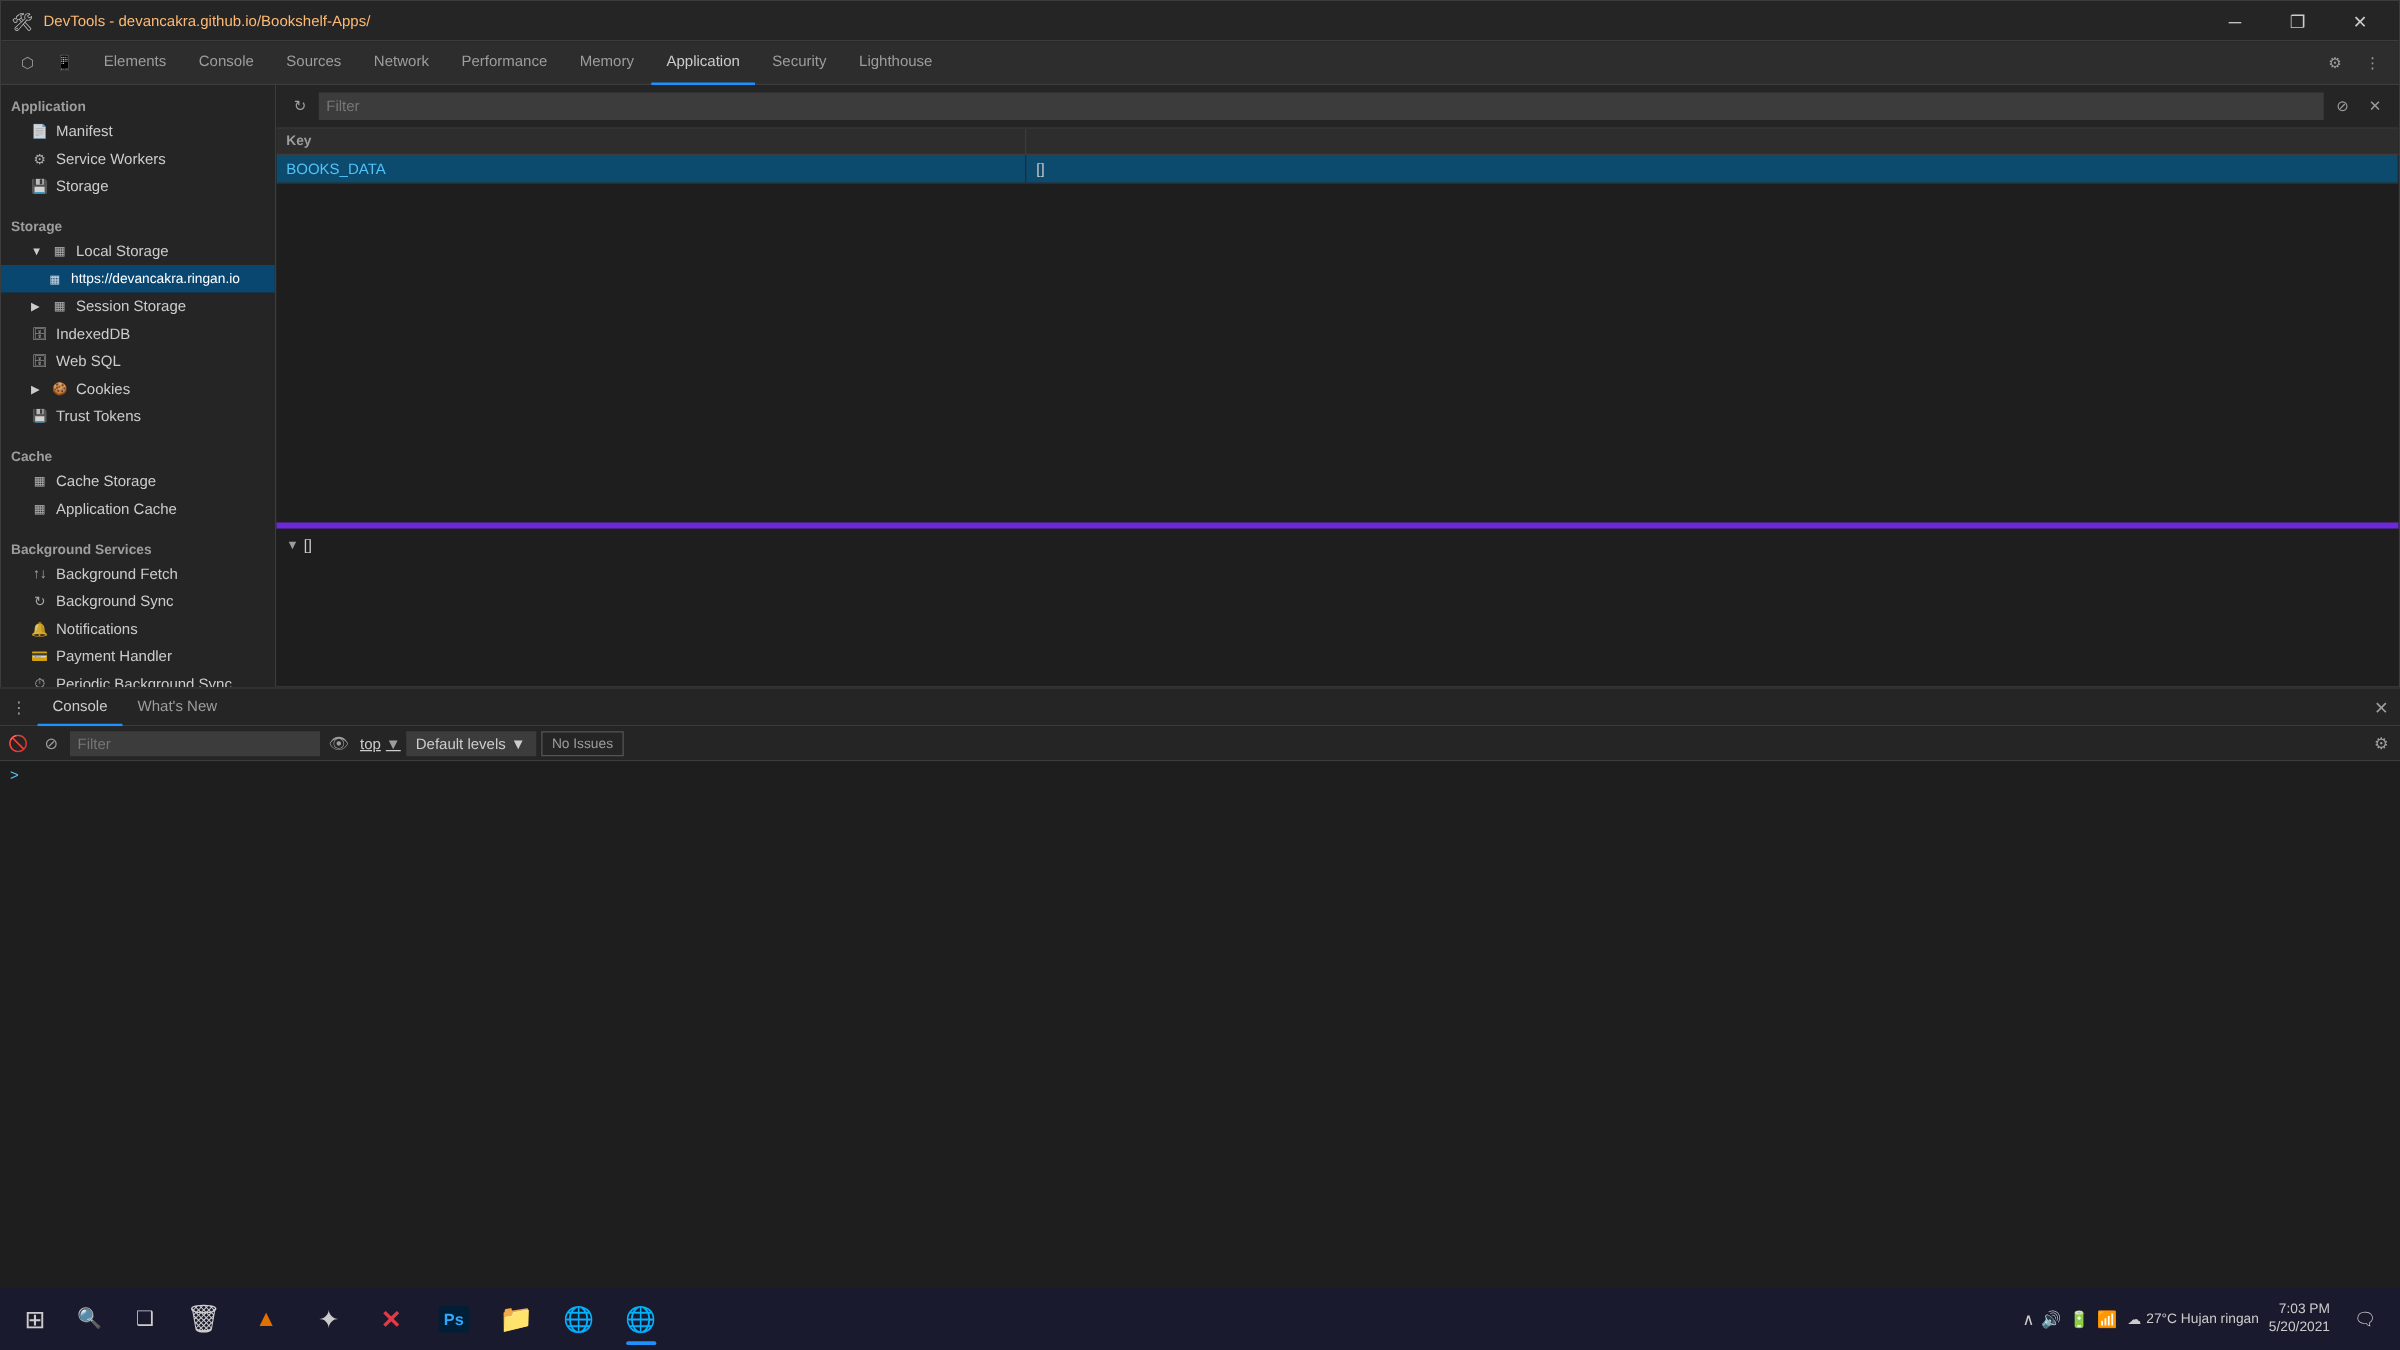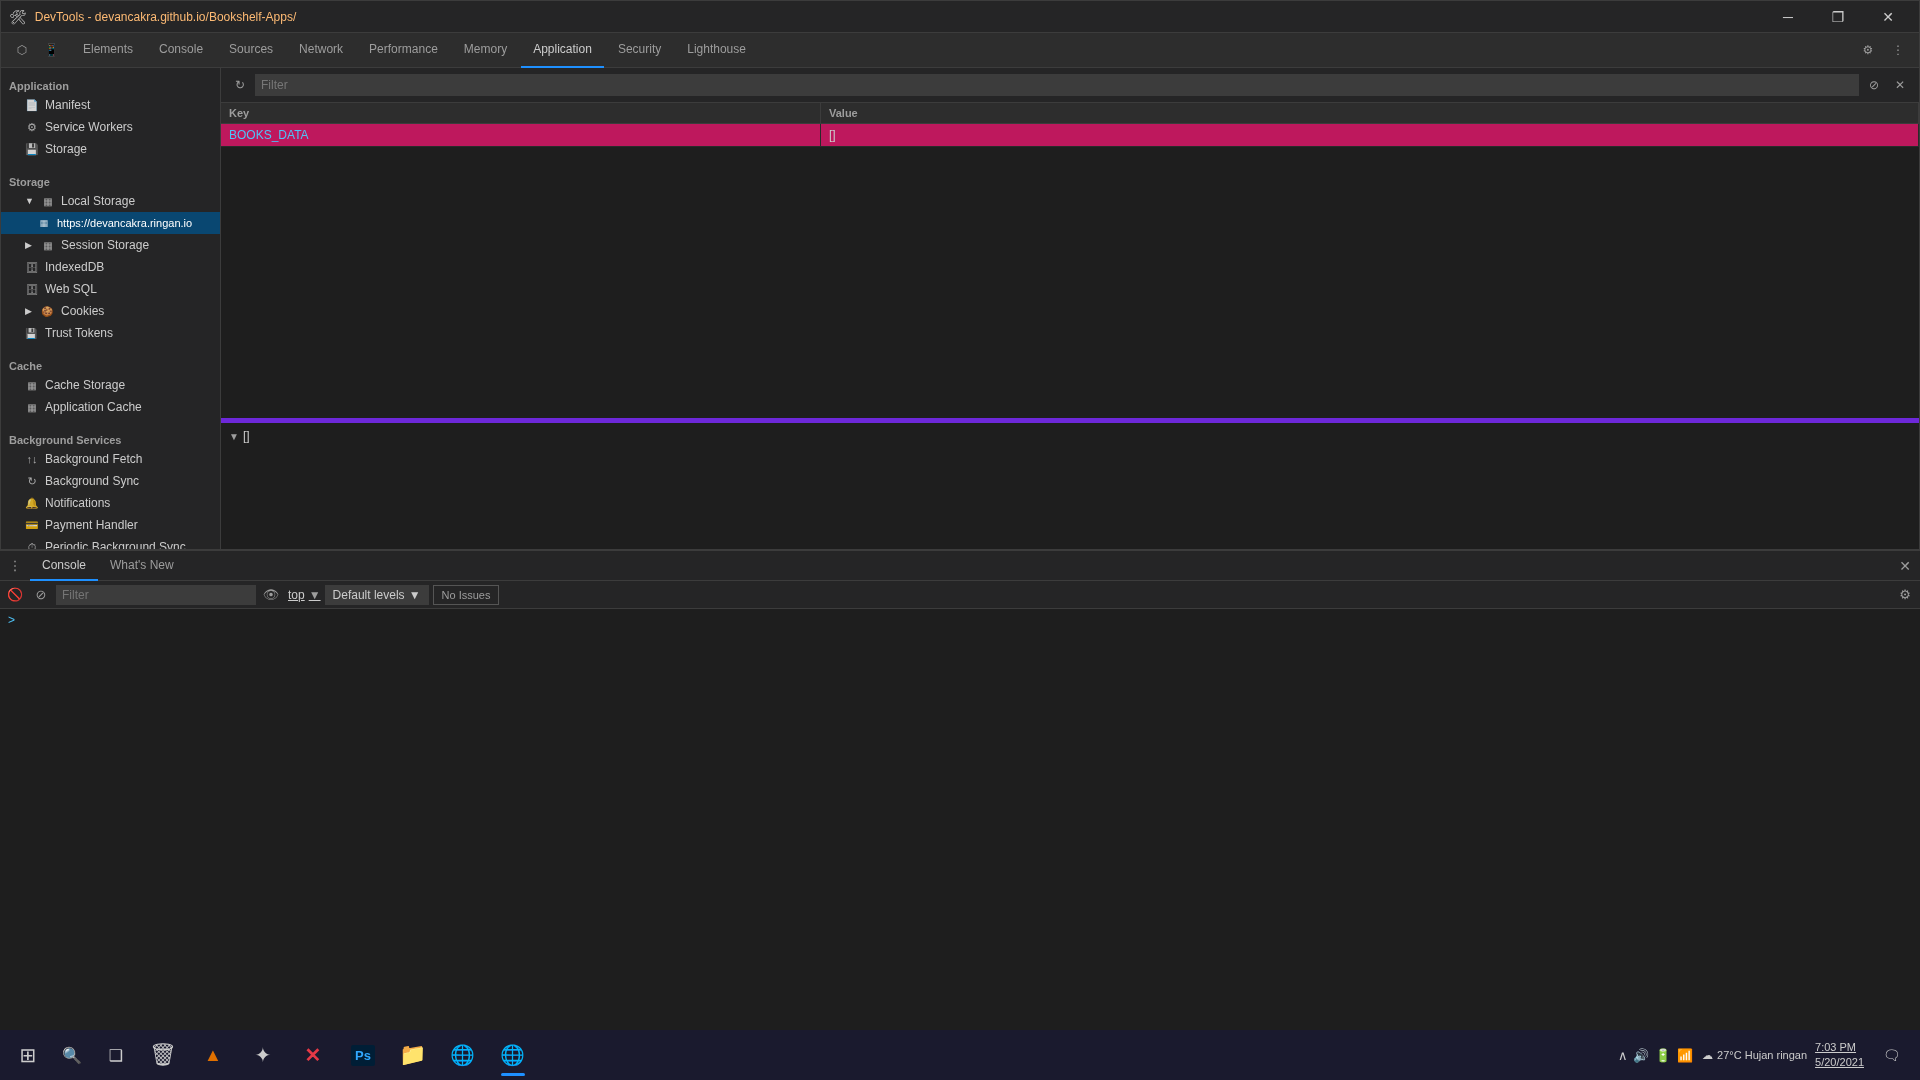--- a/index.html
+++ b/index.html
@@ -137,21 +137,21 @@
       border-right: 1px solid #3c3c3c;
       font-weight: 600;
     }
     .col-key { width: 600px; }
     .col-value { flex: 1; }
     .table-row {
       display: flex;
       border-bottom: 1px solid #2a2a2a;
       cursor: pointer;
     }
-    .table-row.selected { background: #be185d; }
+    .table-row.selected { background: #0c4a6e; }
     .table-cell {
       padding: 4px 8px;
       font-size: 12px;
       border-right: 1px solid #2a2a2a;
       white-space: nowrap;
       overflow: hidden;
       text-overflow: ellipsis;
     }
 
     
@@ -301,21 +301,21 @@
       border-radius: 2px;
     }
     .taskbar-spacer { flex: 1; }
     .taskbar-right {
       display: flex;
       align-items: center;
       gap: 8px;
       color: #ccc;
       font-size: 11px;
     }
-    .taskbar-clock { text-align: left; line-height: 1.4; text-decoration: underline; }
+    .taskbar-clock { text-align: right; line-height: 1.4; }
     .taskbar-weather { display: flex; align-items: center; gap: 4px; }
     .taskbar-icons { display: flex; align-items: center; gap: 6px; font-size: 13px; }
 
     
     #devtools-container {
       width: 1920px;
       height: 550px;
       background: #1e1e1e;
       border: 1px solid #3c3c3c;
       display: flex;
@@ -464,21 +464,20 @@
       <div id="filter-bar">
         <div class="refresh-btn" title="Refresh">↻</div>
         <input id="filter-input" type="text" placeholder="Filter" style="">
         <div class="filter-action-btn">⊘</div>
         <div class="filter-action-btn">✕</div>
       </div>
 
       <div id="storage-table">
         <div class="table-header">
           <div class="table-header-cell col-key">Key</div>
-          <div class="table-header-cell col-value">Value</div>
         </div>
         <div class="table-row selected">
           <div class="table-cell col-key" style="color:#4fc3f7;">BOOKS_DATA</div>
           <div class="table-cell col-value">[]</div>
         </div>
       </div>
 
       <div id="value-preview">
         <div class="preview-row">
           <span class="preview-expand">▼</span>

